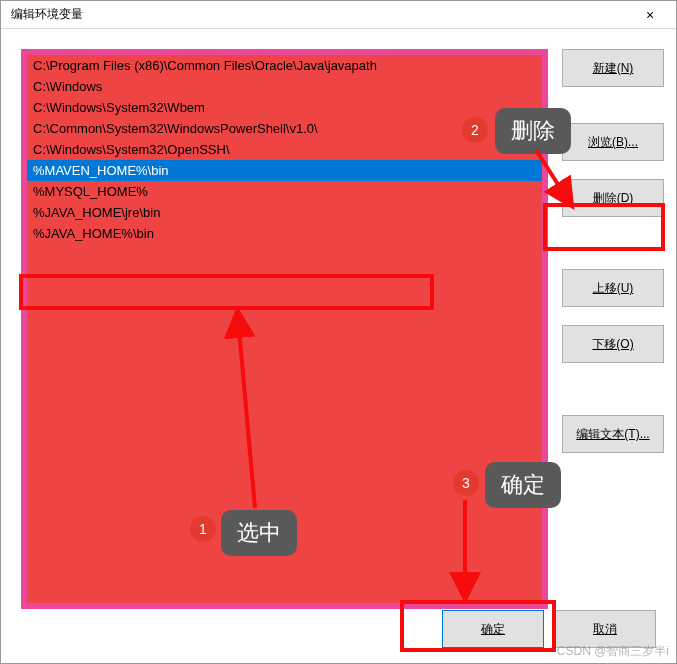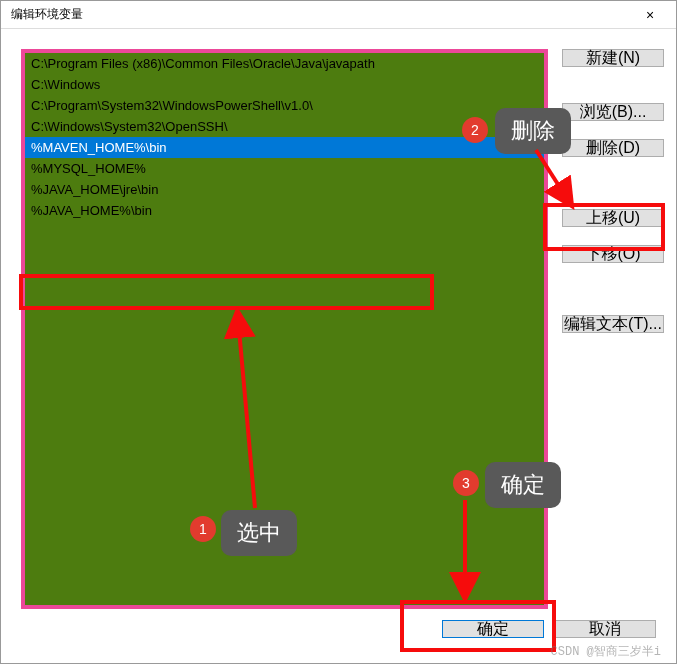--- a/index.html
+++ b/index.html
@@ -11,33 +11,34 @@
       height: 664px;
       overflow: hidden;
       position: relative;
     }
     .window { border: 1px solid #999; width: 677px; height: 664px; display: flex; flex-direction: column; background: #fff; }
     .titlebar { height: 30px; display: flex; align-items: center; padding: 0 6px 0 10px; border-bottom: 1px solid #ddd; }
     .titlebar .title { flex: 1; font-size: 12px; }
     .titlebar .close { width: 40px; height: 26px; display: flex; align-items: center; justify-content: center; font-size: 14px; }
     .content { flex: 1; display: flex; padding: 20px 12px 0 20px; gap: 14px; }
     .list-area { flex: 1; }
-    .listbox { border: 4px solid #ec4899; height: 560px; background: #4d7c0f; overflow: hidden; }
+    .listbox { border: 6px solid #ec4899; height: 560px; background: #ef4444; overflow: hidden; }
     .list-item { padding: 3px 6px; font-size: 13px; text-align: left; white-space: nowrap; }
     .list-item.selected { background: #0078d7; color: #fff; }
     .side-buttons { display: flex; flex-direction: column; gap: 0; width: 102px; }
     .btn {
-      height: 18px;
+      height: 38px;
       background: #e1e1e1;
       border: 1px solid #adadad;
-      font-size: 16px;
+      font-size: 12px;
       font-family: inherit;
       text-align: center;
       display: flex; align-items: center; justify-content: center;
       cursor: default;
+      text-decoration: underline;
     }
     .footer { height: 56px; display: flex; justify-content: flex-end; align-items: center; gap: 10px; padding: 0 20px 14px 0; }
     .footer .btn { width: 102px; }
     .footer .btn.default-btn { border: 1.5px solid #0078d7; }
     .gap18 { height: 18px; }
     .gap52 { height: 52px; }
 
     
     .overlay { position: absolute; inset: 0; pointer-events: none; }
     .red-box { position: absolute; border: 4px solid #f60c0c; }
@@ -45,41 +46,41 @@
       position: absolute; background: #595959; color: #fff; font-size: 22px;
       padding: 8px 16px; border-radius: 10px; display: flex; align-items: center;
     }
     .badge {
       position: absolute; width: 26px; height: 26px; border-radius: 50%;
       background: #e23b2e; color: #fff; font-size: 14px; display: flex;
       align-items: center; justify-content: center;
     }
     .arrow-svg { position: absolute; overflow: visible; }
     .watermark {
-      position: absolute; right: 16px; bottom: 4px; font-size: 12px;
+      position: absolute; right: 8px; bottom: 4px; font-size: 12px;
       color: rgba(120,120,120,0.55);
-      font-family: Liberation Mono, monospace;
     }
   </style>
 </head>
 <body>
 
 <div class="window">
   <div class="titlebar">
     <span class="title">编辑环境变量</span>
     <div class="close">
         <span>×</span>
       </div>
   </div>
   <div class="content">
     <div class="list-area">
       <div id="listbox" class="listbox">
           <div class="list-item">C:\Program Files (x86)\Common Files\Oracle\Java\javapath</div>
           <div class="list-item">C:\Windows</div>
-          <div class="list-item">C:\Program\System32\WindowsPowerShell\v1.0\</div>
+          <div class="list-item">C:\Windows\System32\Wbem</div>
+          <div class="list-item">C:\Common\System32\WindowsPowerShell\v1.0\</div>
           <div class="list-item">C:\Windows\System32\OpenSSH\</div>
           <div class="list-item selected">%MAVEN_HOME%\bin</div>
           <div class="list-item">%MYSQL_HOME%</div>
           <div class="list-item">%JAVA_HOME\jre\bin</div>
           <div class="list-item">%JAVA_HOME%\bin</div>
         </div>
     </div>
     <div class="side-buttons">
       <button class="btn">新建(N)</button>
       <div class="gap18"></div>

